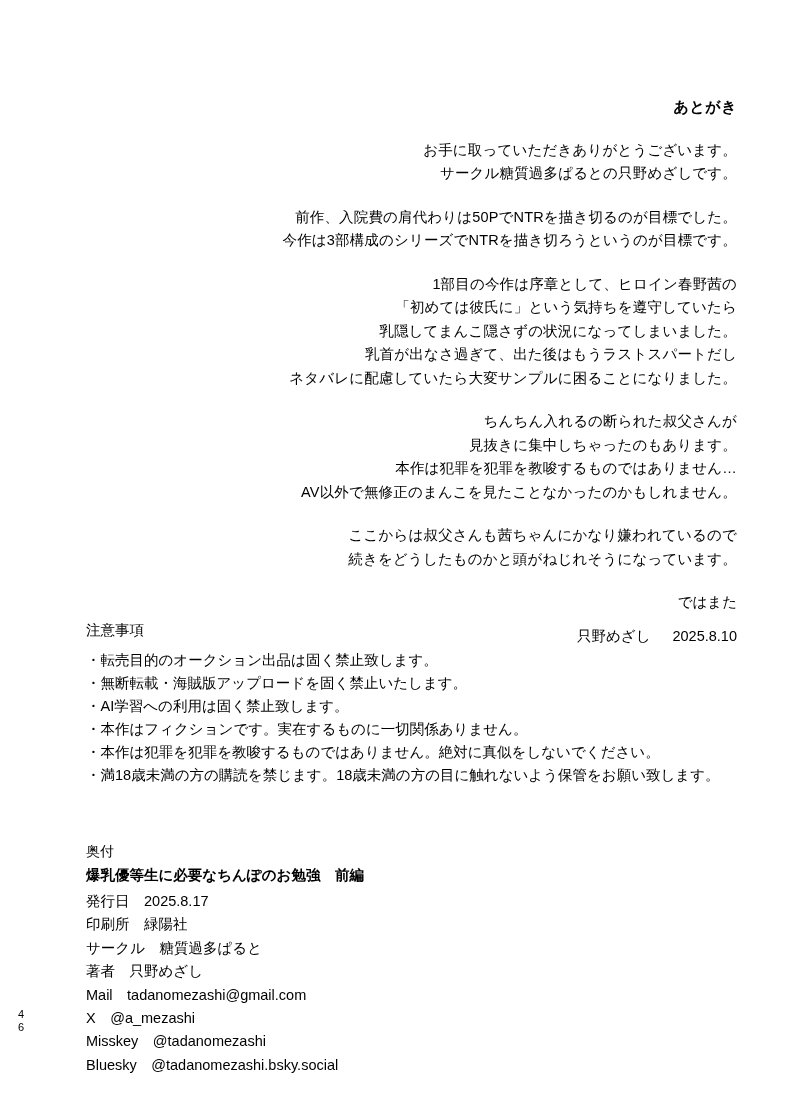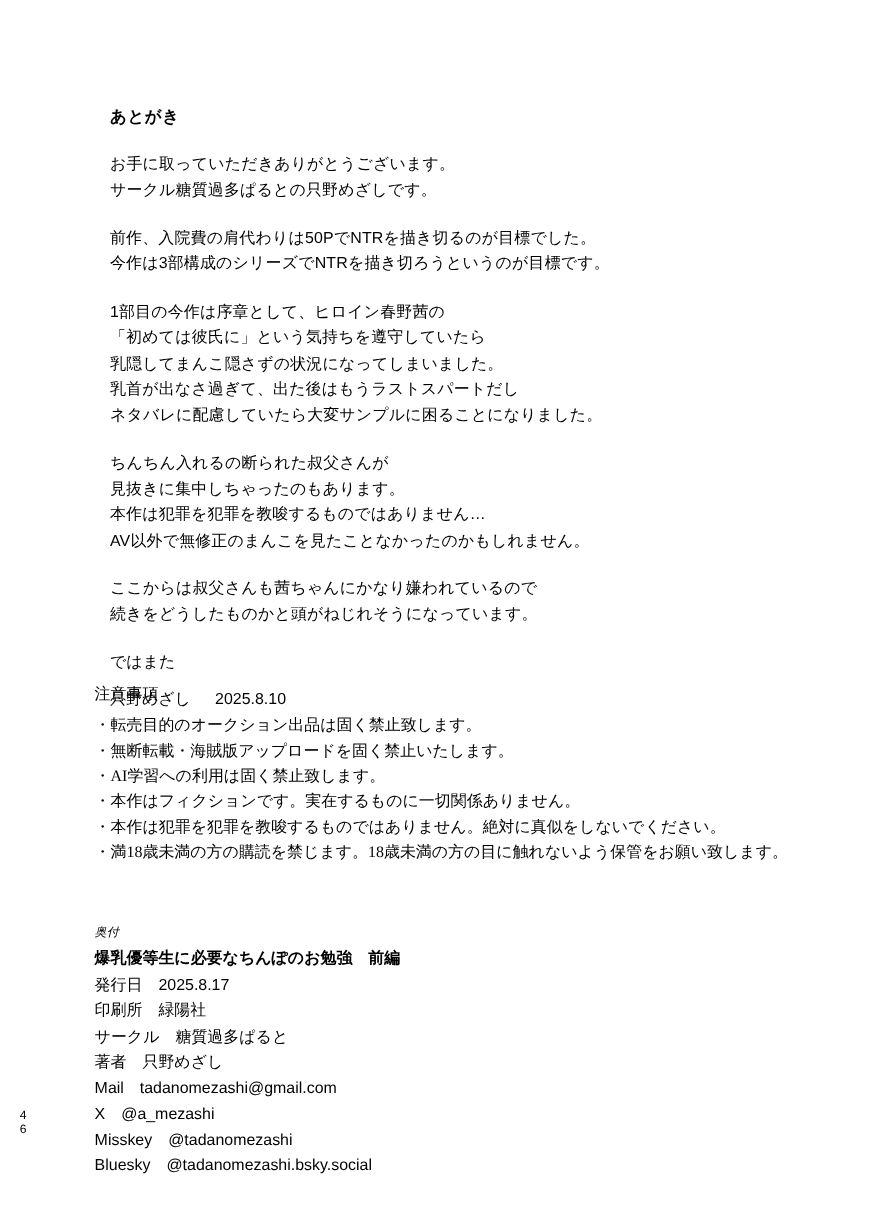--- a/index.html
+++ b/index.html
@@ -17,23 +17,24 @@
   }
   .page {
     position: absolute;
     left: 0; top: 0;
     width: 800px;
     height: 1119px;
     background: #ffffff;
   }
   .content {
     position: absolute;
-    left: 100px;
+    left: 77px;
     top: 96px;
     width: 660px;
+    text-align: right;
   }
   .heading {
     font-size: 15px;
     font-weight: 700;
     letter-spacing: 0.5px;
     margin: 0 0 22px 0;
     line-height: 1.4;
   }
   .para {
     font-size: 14.5px;
@@ -66,38 +67,36 @@
   }
   .notice-title {
     font-size: 14.5px;
     font-weight: 400;
     margin: 15px 0 9px 0;
   }
   .notice-list {
     list-style: none;
     margin: 0;
     padding: 0;
-    font-family: Liberation Serif, serif;
   }
   .notice-list li {
     font-size: 14.5px;
     line-height: 1.58;
     white-space: pre;
   }
   .colophon {
     position: absolute;
     left: 86px;
     top: 840px;
     width: 680px;
   }
   .colophon-title {
-    font-size: 11px;
+    font-size: 14px;
     line-height: 1.6;
     margin: 0 0 2px 0;
-    font-style: italic;
   }
   .colophon-work {
     font-size: 14.5px;
     font-weight: 700;
     line-height: 1.6;
     margin: 0 0 2px 0;
   }
   .colophon-row {
     font-size: 14.5px;
     line-height: 1.62;

